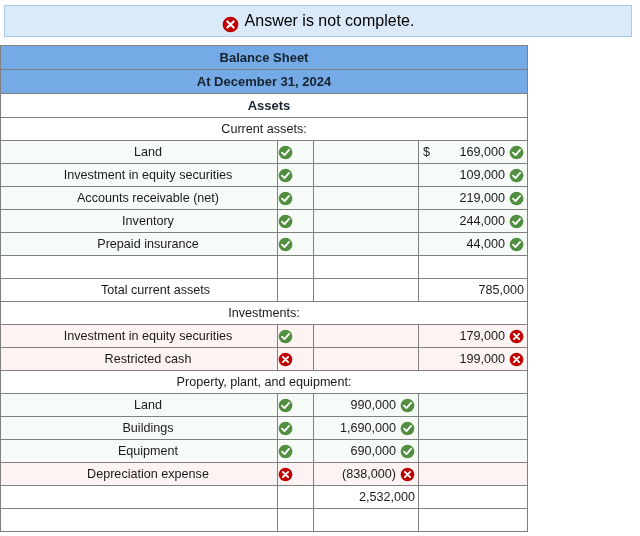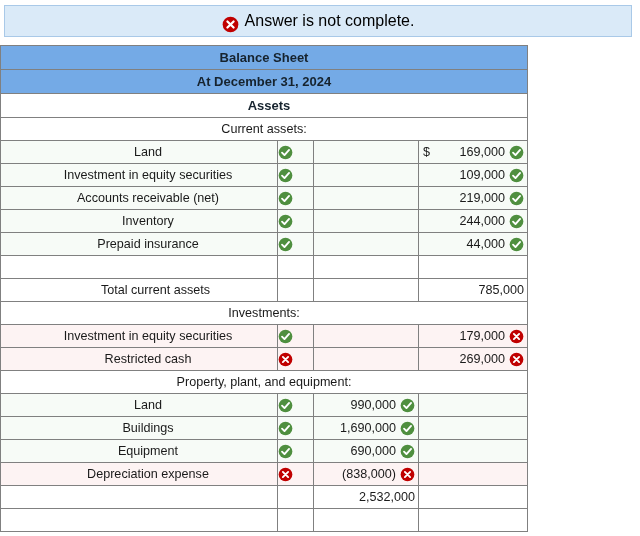--- a/index.html
+++ b/index.html
@@ -342,21 +342,21 @@
                 <circle cx="8" cy="8" r="7.3" fill="#c00000"></circle>
                 <path d="M5.2 5.2 L10.8 10.8 M10.8 5.2 L5.2 10.8" stroke="#ffffff" stroke-width="2" stroke-linecap="round"></path>
               </svg></span></td>
           <td class="num">
             <div class="num-wrap">
               <span class="val"></span>
             </div>
           </td>
           <td class="num">
             <div class="num-wrap">
-              <span class="val">269,000</span>
+              <span class="val">199,000</span>
               <span class="ico"><svg viewBox="0 0 16 16" width="15" height="15">
                   <circle cx="8" cy="8" r="7.3" fill="#c00000"></circle>
                   <path d="M5.2 5.2 L10.8 10.8 M10.8 5.2 L5.2 10.8" stroke="#ffffff" stroke-width="2" stroke-linecap="round"></path>
                 </svg></span>
             </div>
           </td>
         </tr>
         <tr class="plain">
           <td colspan="4" class="lbl">Property, plant, and equipment:</td>
         </tr>

